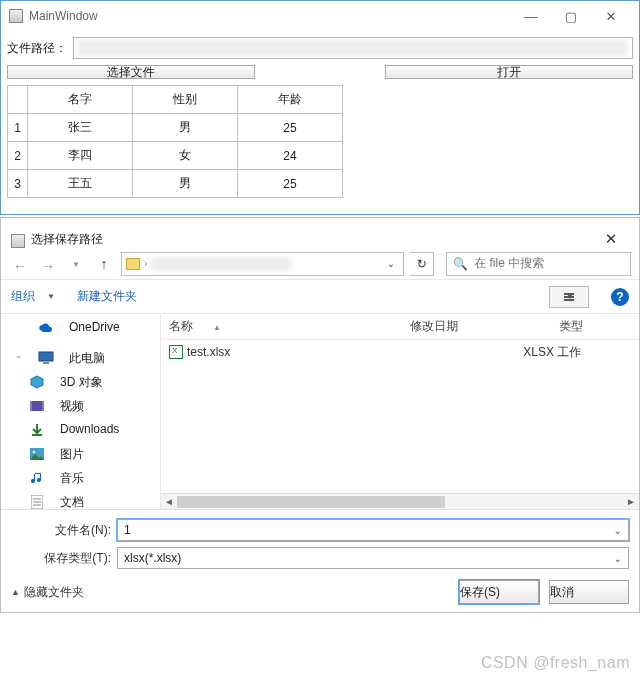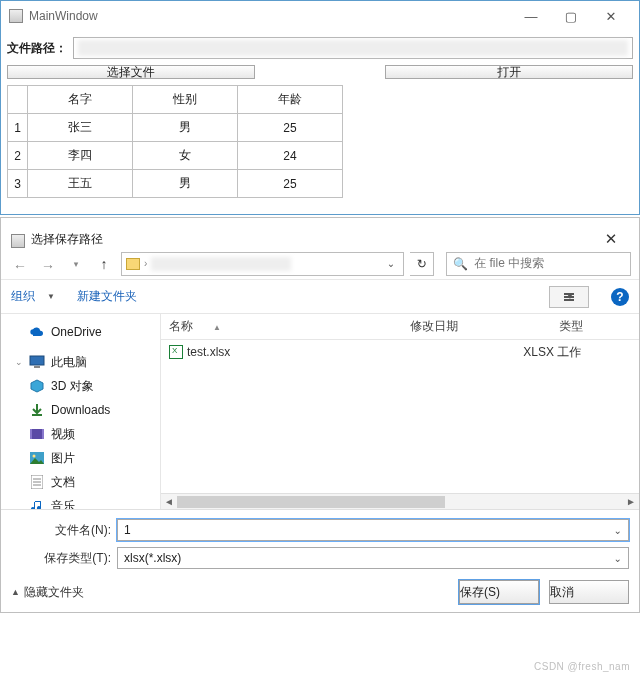--- a/index.html
+++ b/index.html
@@ -4,21 +4,21 @@
 <style>
   * { box-sizing: border-box; font-family: "Microsoft YaHei", "Segoe UI", sans-serif; }
   body { margin:0; padding:0; width:640px; height:678px; background:#fff; font-size:12px; color:#222; }
   .win1 { border:1px solid #5c9ccc; }
   .titlebar { display:flex; align-items:center; height:30px; padding:15px 8px; background:#fff; color:#666; }
   .titlebar .ticon { width:14px; height:14px; border:1px solid #888; background:linear-gradient(#eee,#ccc); margin-right:6px; }
   .titlebar .spacer { flex:1; }
   .winbtns { display:flex; }
   .winbtns div { width:40px; height:28px; display:flex; align-items:center; justify-content:center; font-size:13px; color:#555; }
   .row-path { display:flex; align-items:center; padding:6px 6px; gap:6px; }
-  .row-path .lbl { white-space:nowrap;font-weight:bold; }
+  .row-path .lbl { white-space:nowrap; }
   .row-path .pathbox { flex:1; height:22px; border:1px solid #b0b0b0; background:#fff; position:relative; }
   .pathbox .blur { position:absolute; left:4px; top:2px; right:4px; bottom:2px; background:#eee; filter:blur(2px); }
   .row-btns { display:flex; gap:4px; padding:0 6px; }
   .bigbtn { flex:1; height:14px; border:1px solid #a7a7a7; background:linear-gradient(#fdfdfd,#e8e8e8); display:flex; align-items:center; justify-content:center; }
   .bigbtn.gap { flex:0.5; border:none; background:transparent; }
   .tablewrap { padding:6px 6px 16px; }
   table.data { border-collapse:collapse; }
   table.data th, table.data td { border:1px solid #c0c0c0; text-align:center; font-weight:normal; }
   table.data th.hh { background:#fff; height:28px; }
   table.data td.rh { width:20px; background:#fff; }
@@ -46,21 +46,21 @@
   .toolrow .link { color:#1b63b9; }
   .toolrow .dd2 { color:#555; font-size:8px; margin-left:-10px; }
   .toolrow .spacer { flex:1; }
   .viewbtn { width:40px; height:22px; border:1px solid #bcbcbc; display:flex; align-items:center; justify-content:center; gap:2px; background:#f4f4f4; }
   .viewbtn .bars { display:flex; flex-direction:column; gap:1px; }
   .viewbtn .bars span { width:10px; height:2px; background:#555; }
   .helpbtn { width:18px; height:18px; border-radius:50%; background:#0a66c2; color:#fff; display:flex; align-items:center; justify-content:center; font-size:12px; font-weight:bold; }
 
   .bodyrow { display:flex; height:196px; border-bottom:1px solid #e0e0e0; }
   .tree { width:160px; border-right:1px solid #e6e6e6; overflow:hidden; padding:6px 0; }
-  .tree .item { display:flex; align-items:center; height:24px; padding:0 4px 0 14px; gap:6px; }
+  .tree .item { display:flex; align-items:flex-start; height:24px; padding:0 4px 0 14px; gap:15px; }
   .tree .item.sub { padding-left:28px; }
   .tree .chev { width:8px; color:#888; font-size:9px; }
   .tree .ic { width:16px; height:16px; display:flex; align-items:center; justify-content:center; }
   .filespane { flex:1; display:flex; flex-direction:column; }
   .colhdr { display:flex; height:26px; align-items:center; border-bottom:1px solid #e6e6e6; color:#444; }
   .colhdr div { padding:0 8px; }
   .colhdr .sort { font-size:8px; color:#888; margin-left:20px; }
   .frow { display:flex; height:24px; align-items:center; color:#333; }
   .frow div { padding:0 8px; }
   .frow .ficon { display:inline-block; width:14px; height:14px; border:1px solid #1a7f37; position:relative; margin-right:4px; vertical-align:middle; }
@@ -76,21 +76,21 @@
   .saverow .combo.blue { outline:1px solid #6badf6; }
   .dd3 { color:#555; font-size:10px; }
 
   .footer { display:flex; align-items:center; height:40px; padding:0 10px; gap:10px; }
   .footer .hide { display:flex; align-items:center; gap:4px; color:#333; }
   .footer .hide .car { font-size:9px; color:#555; }
   .footer .spacer { flex:1; }
   .footer .btn { width:80px; height:24px; border:1px solid #a0a0a0; background:linear-gradient(#fefefe,#eaeaea); display:flex; align-items:center; justify-content:flex-start; }
   .footer .btn.primary { outline:1px solid #5ea0e4; }
 
-  .watermark { position:absolute; right:10px; bottom:6px; color:#c0c0c0; font-size:10px; letter-spacing:0.5px; pointer-events:none; }
+  .watermark { position:absolute; right:10px; bottom:6px; color:#c0c0c0; font-size:16px; letter-spacing:0.5px; pointer-events:none; }
   .relwrap { position:relative; width:640px; height:678px; }
 
   
   .svg-cloud { width:16px; height:12px; }
   .col-name { flex:2.2; }
   .col-date { flex:1.3; }
   .col-type { flex:0.7; }
 </style>
 </head>
 <body>
@@ -221,64 +221,64 @@
       <div class="item sub">
         <span class="ic">
               <svg width="14" height="14" viewBox="0 0 14 14">
                 <polygon points="7,1 13,4 13,10 7,13 1,10 1,4" fill="#3aa6d8" stroke="#2277aa"></polygon>
               </svg>
             </span>
         <span>3D 对象</span>
       </div>
       <div class="item sub">
         <span class="ic">
-              <svg width="14" height="14" viewBox="0 0 14 14">
-                <path d="M7 1v8M3 6l4 4 4-4M2 12h10" stroke="#2e7d32" stroke-width="2" fill="none"></path>
-              </svg>
-            </span>
-        <span>Downloads</span>
-      </div>
-      <div class="item sub">
-        <span class="ic">
               <svg width="14" height="12" viewBox="0 0 14 12">
                 <rect x="0" y="1" width="14" height="10" fill="#5b4aa6"></rect>
                 <rect x="0" y="1" width="2" height="10" fill="#8877cc"></rect>
                 <rect x="12" y="1" width="2" height="10" fill="#8877cc"></rect>
               </svg>
             </span>
         <span>视频</span>
       </div>
       <div class="item sub">
         <span class="ic">
+              <svg width="14" height="14" viewBox="0 0 14 14">
+                <path d="M7 1v8M3 6l4 4 4-4M2 12h10" stroke="#2e7d32" stroke-width="2" fill="none"></path>
+              </svg>
+            </span>
+        <span>Downloads</span>
+      </div>
+      <div class="item sub">
+        <span class="ic">
               <svg width="14" height="12" viewBox="0 0 14 12">
                 <rect width="14" height="12" fill="#3fa0c9"></rect>
                 <circle cx="4" cy="4" r="1.5" fill="#ffe082"></circle>
                 <path d="M0 12l5-6 4 4 2-2 3 4z" fill="#2e7d32"></path>
               </svg>
             </span>
         <span>图片</span>
+      </div>
+      <div class="item sub">
+        <span class="ic">
+              <svg width="12" height="14" viewBox="0 0 12 14">
+                <path d="M4 2v8a2 2 0 11-1-1.7V3l7-1v7a2 2 0 11-1-1.7V2z" fill="#0a66c2"></path>
+              </svg>
+            </span>
+        <span>音乐</span>
       </div>
       <div class="item sub">
         <span class="ic">
               <svg width="12" height="14" viewBox="0 0 12 14">
                 <rect width="12" height="14" fill="#fff" stroke="#888"></rect>
                 <line x1="2" y1="4" x2="10" y2="4" stroke="#888"></line>
                 <line x1="2" y1="7" x2="10" y2="7" stroke="#888"></line>
                 <line x1="2" y1="10" x2="10" y2="10" stroke="#888"></line>
               </svg>
             </span>
         <span>文档</span>
-      </div>
-      <div class="item sub">
-        <span class="ic">
-              <svg width="12" height="14" viewBox="0 0 12 14">
-                <path d="M4 2v8a2 2 0 11-1-1.7V3l7-1v7a2 2 0 11-1-1.7V2z" fill="#0a66c2"></path>
-              </svg>
-            </span>
-        <span>音乐</span>
       </div>
     </div>
 
     <div class="filespane">
       <div class="colhdr">
         <div class="col-name"><span>名称</span><span class="sort">▲</span></div>
         <div class="col-date">修改日期</div>
         <div class="col-type">类型</div>
       </div>
       <div class="frow">

